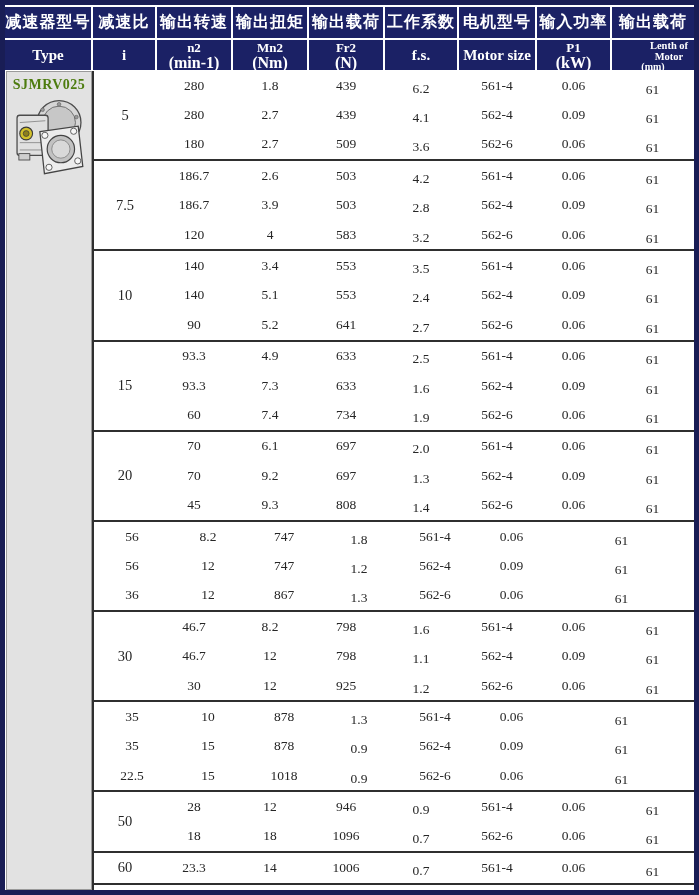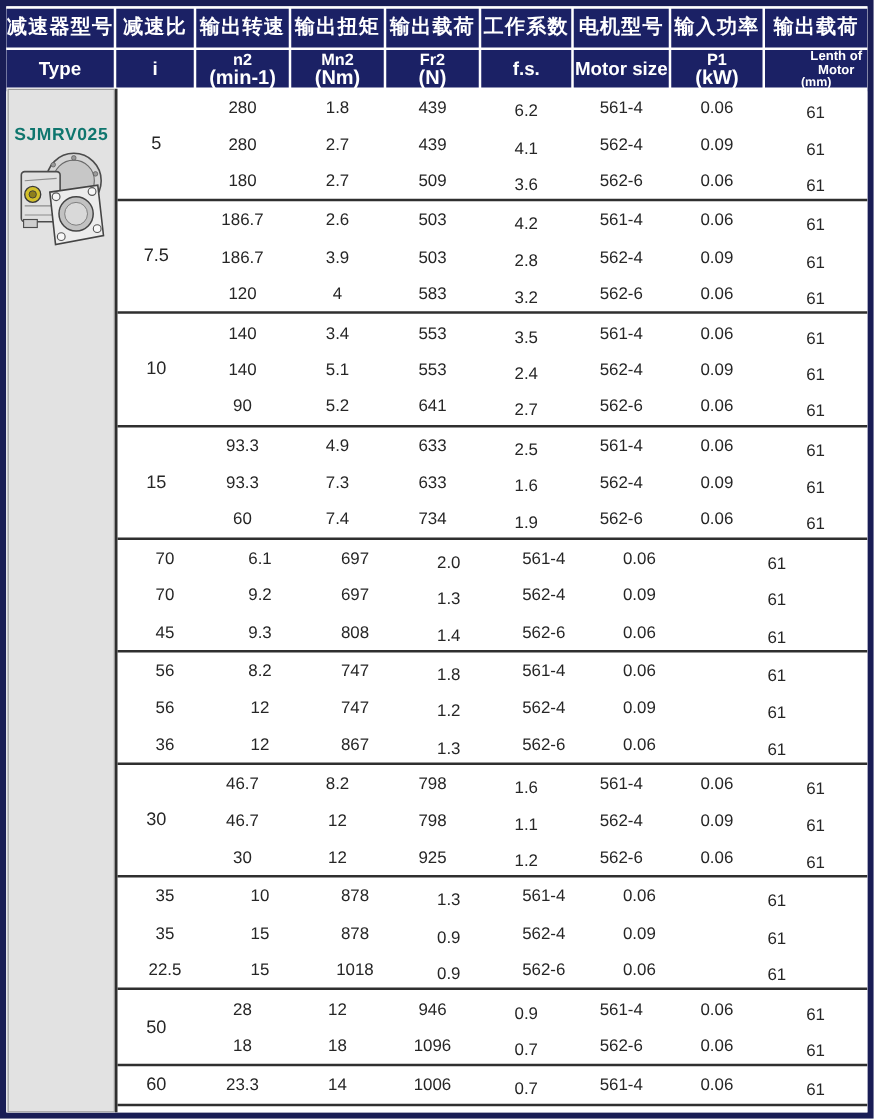--- a/index.html
+++ b/index.html
@@ -3,20 +3,21 @@
 <meta charset="utf-8">
 <style>
   * { margin:0; padding:0; box-sizing:border-box; }
   html,body { width:699px; height:895px; background:#ffffff; font-family:"Liberation Sans","DejaVu Sans",sans-serif; }
   .sheet {
     width:699px; height:895px;
     border:5px solid #191d55;
     background:#ffffff;
     display:flex; flex-direction:column;
     overflow:hidden;
+    font-family:Liberation Serif, serif;
   }
   
   .header {
     background:#ffffff;
     padding:2px 0 0 0;
     display:flex; flex-direction:column; gap:2px;
   }
   .hrow { display:grid; grid-template-columns:86px 62px 74px 74px 74px 72px 76px 73px 82px; gap:2px; }
   .hrow.zh { height:31px; }
   .hrow.en { height:30px; }
@@ -32,21 +33,21 @@
   .hcell.small .sub1 { font-size:10.5px;padding-left:32px; }
   .hcell.small .sub2 { font-size:10px; }
   
   .body { flex:1; display:flex; background:#ffffff; padding-top:1px; }
   .type-col {
     width:86px; margin-left:1px;
     background:#e2e2e2; border:1px solid #9a9a9a;
     display:flex; flex-direction:column; align-items:center;
   }
   .type-label {
-    margin-top:27px; font-size:14px; font-weight:bold; color:#0f766e; letter-spacing:0.5px;
+    margin-top:5px; font-size:14px; font-weight:bold; color:#4d7c0f; letter-spacing:0.5px;
   }
   .type-img { margin-top:4px; }
   .divider-v { width:2px; background:#2f2f2f; }
   .groups { flex:1; display:flex; flex-direction:column; }
   .group { display:flex; border-bottom:2px solid #2f2f2f; }
   .i-cell {
     width:62px; display:flex; align-items:center; justify-content:center;
     font-size:14.5px; color:#262626;
   }
   .rows { flex:1; display:flex; flex-direction:column; }
@@ -258,20 +259,21 @@
               <div class="cell c1">7.4</div>
               <div class="cell c2">734</div>
               <div class="cell c3">1.9</div>
               <div class="cell c4">562-6</div>
               <div class="cell c5">0.06</div>
               <div class="cell c6">61</div>
             </div>
           </div>
         </div>
         <div class="group">
+          <div class="i-cell">20</div>
           <div class="rows">
             <div class="row">
               <div class="cell c0">70</div>
               <div class="cell c1">6.1</div>
               <div class="cell c2">697</div>
               <div class="cell c3">2.0</div>
               <div class="cell c4">561-4</div>
               <div class="cell c5">0.06</div>
               <div class="cell c6">61</div>
             </div>

